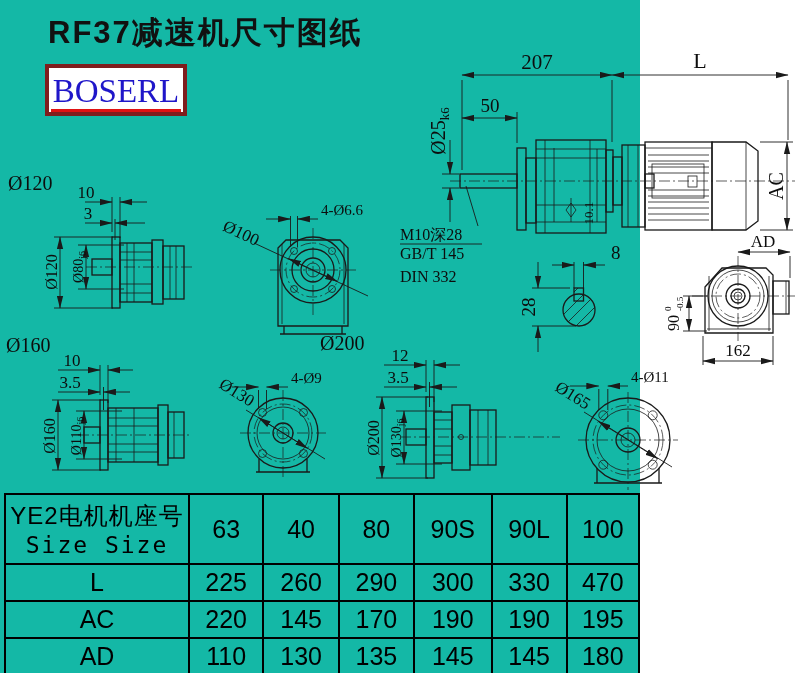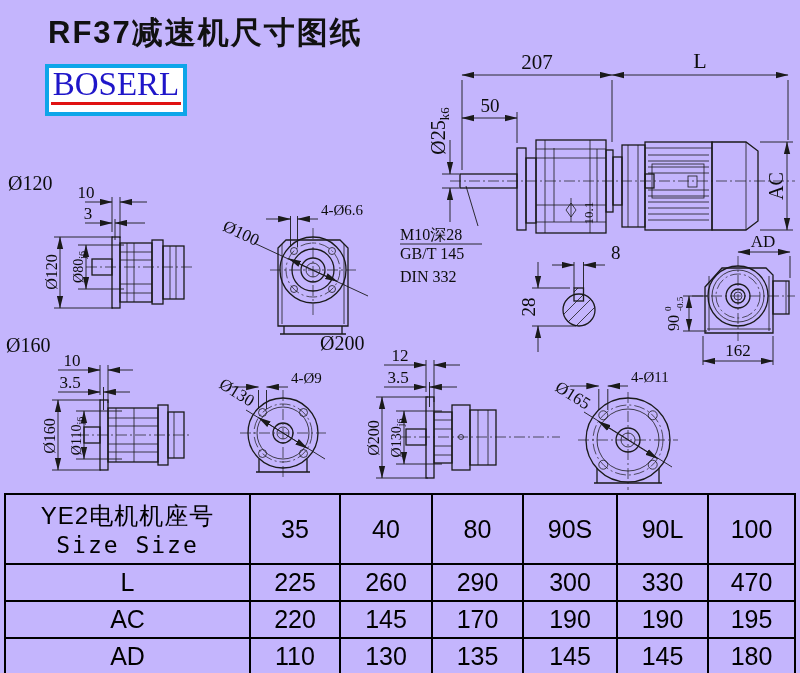--- a/index.html
+++ b/index.html
@@ -1,21 +1,21 @@
 <!DOCTYPE html>
 <html><head>
 <meta charset="utf-8">
 <style>
   html,body{margin:0;padding:0;background:#ffffff;width:800px;height:673px;overflow:hidden;
     font-family:"Liberation Sans",sans-serif;}
-  #stage{position:relative;width:800px;height:673px;background:#c4b5fd;}
+  #stage{position:relative;width:640px;height:673px;background:#14b8a6;}
   .page-title{position:absolute;left:48px;top:12px;font-size:31px;font-weight:bold;color:#111;
     letter-spacing:2px;font-family:"Liberation Sans",sans-serif;white-space:nowrap;}
-  .logo-box{position:absolute;left:45px;top:64px;width:134px;height:44px;border:4px solid #0ea5e9;
-    display:flex;align-items:flex-start;justify-content:center;background:#fff;}
+  .logo-box{position:absolute;left:45px;top:64px;width:134px;height:44px;border:4px solid #7f1d1d;
+    display:flex;align-items:flex-end;justify-content:center;background:#fff;}
   .logo-text{font-family:"Liberation Serif",serif;font-size:33px;line-height:1;color:#1f16c9;
     border-bottom:3px solid #e01212;padding:0 2px 1px 2px;}
   svg{position:absolute;left:0;top:0;}
   svg .ol{fill:none;stroke:#1a1a1a;stroke-width:1.3;}
   svg .thin{fill:none;stroke:#1a1a1a;stroke-width:.8;}
   svg .cl{fill:none;stroke:#1a1a1a;stroke-width:.7;stroke-dasharray:11 3 2 3;}
   svg .dim{fill:none;stroke:#1a1a1a;stroke-width:.9;}
   svg .hat{stroke:#1a1a1a;stroke-width:.8;}
   svg text{fill:#0d0d0d;font-family:"Liberation Serif",serif;}
   .dim-table{position:absolute;left:4px;top:493px;border-collapse:collapse;table-layout:fixed;}
@@ -281,21 +281,21 @@
       <col style="width:94px">
         <col style="width:91px">
         <col style="width:87px">
     </colgroup>
     <tbody>
         <tr class="hdr">
       <td>
         <div class="hdr-cn">YE2电机机座号</div>
         <div class="hdr-en">Size Size</div>
       </td>
-      <td>35</td>
+      <td>63</td>
       <td>40</td>
       <td>80</td>
       <td>90S</td>
       <td>90L</td>
       <td>100</td>
     </tr>
     <tr>
       <td>L</td>
       <td>225</td>
       <td>260</td>

